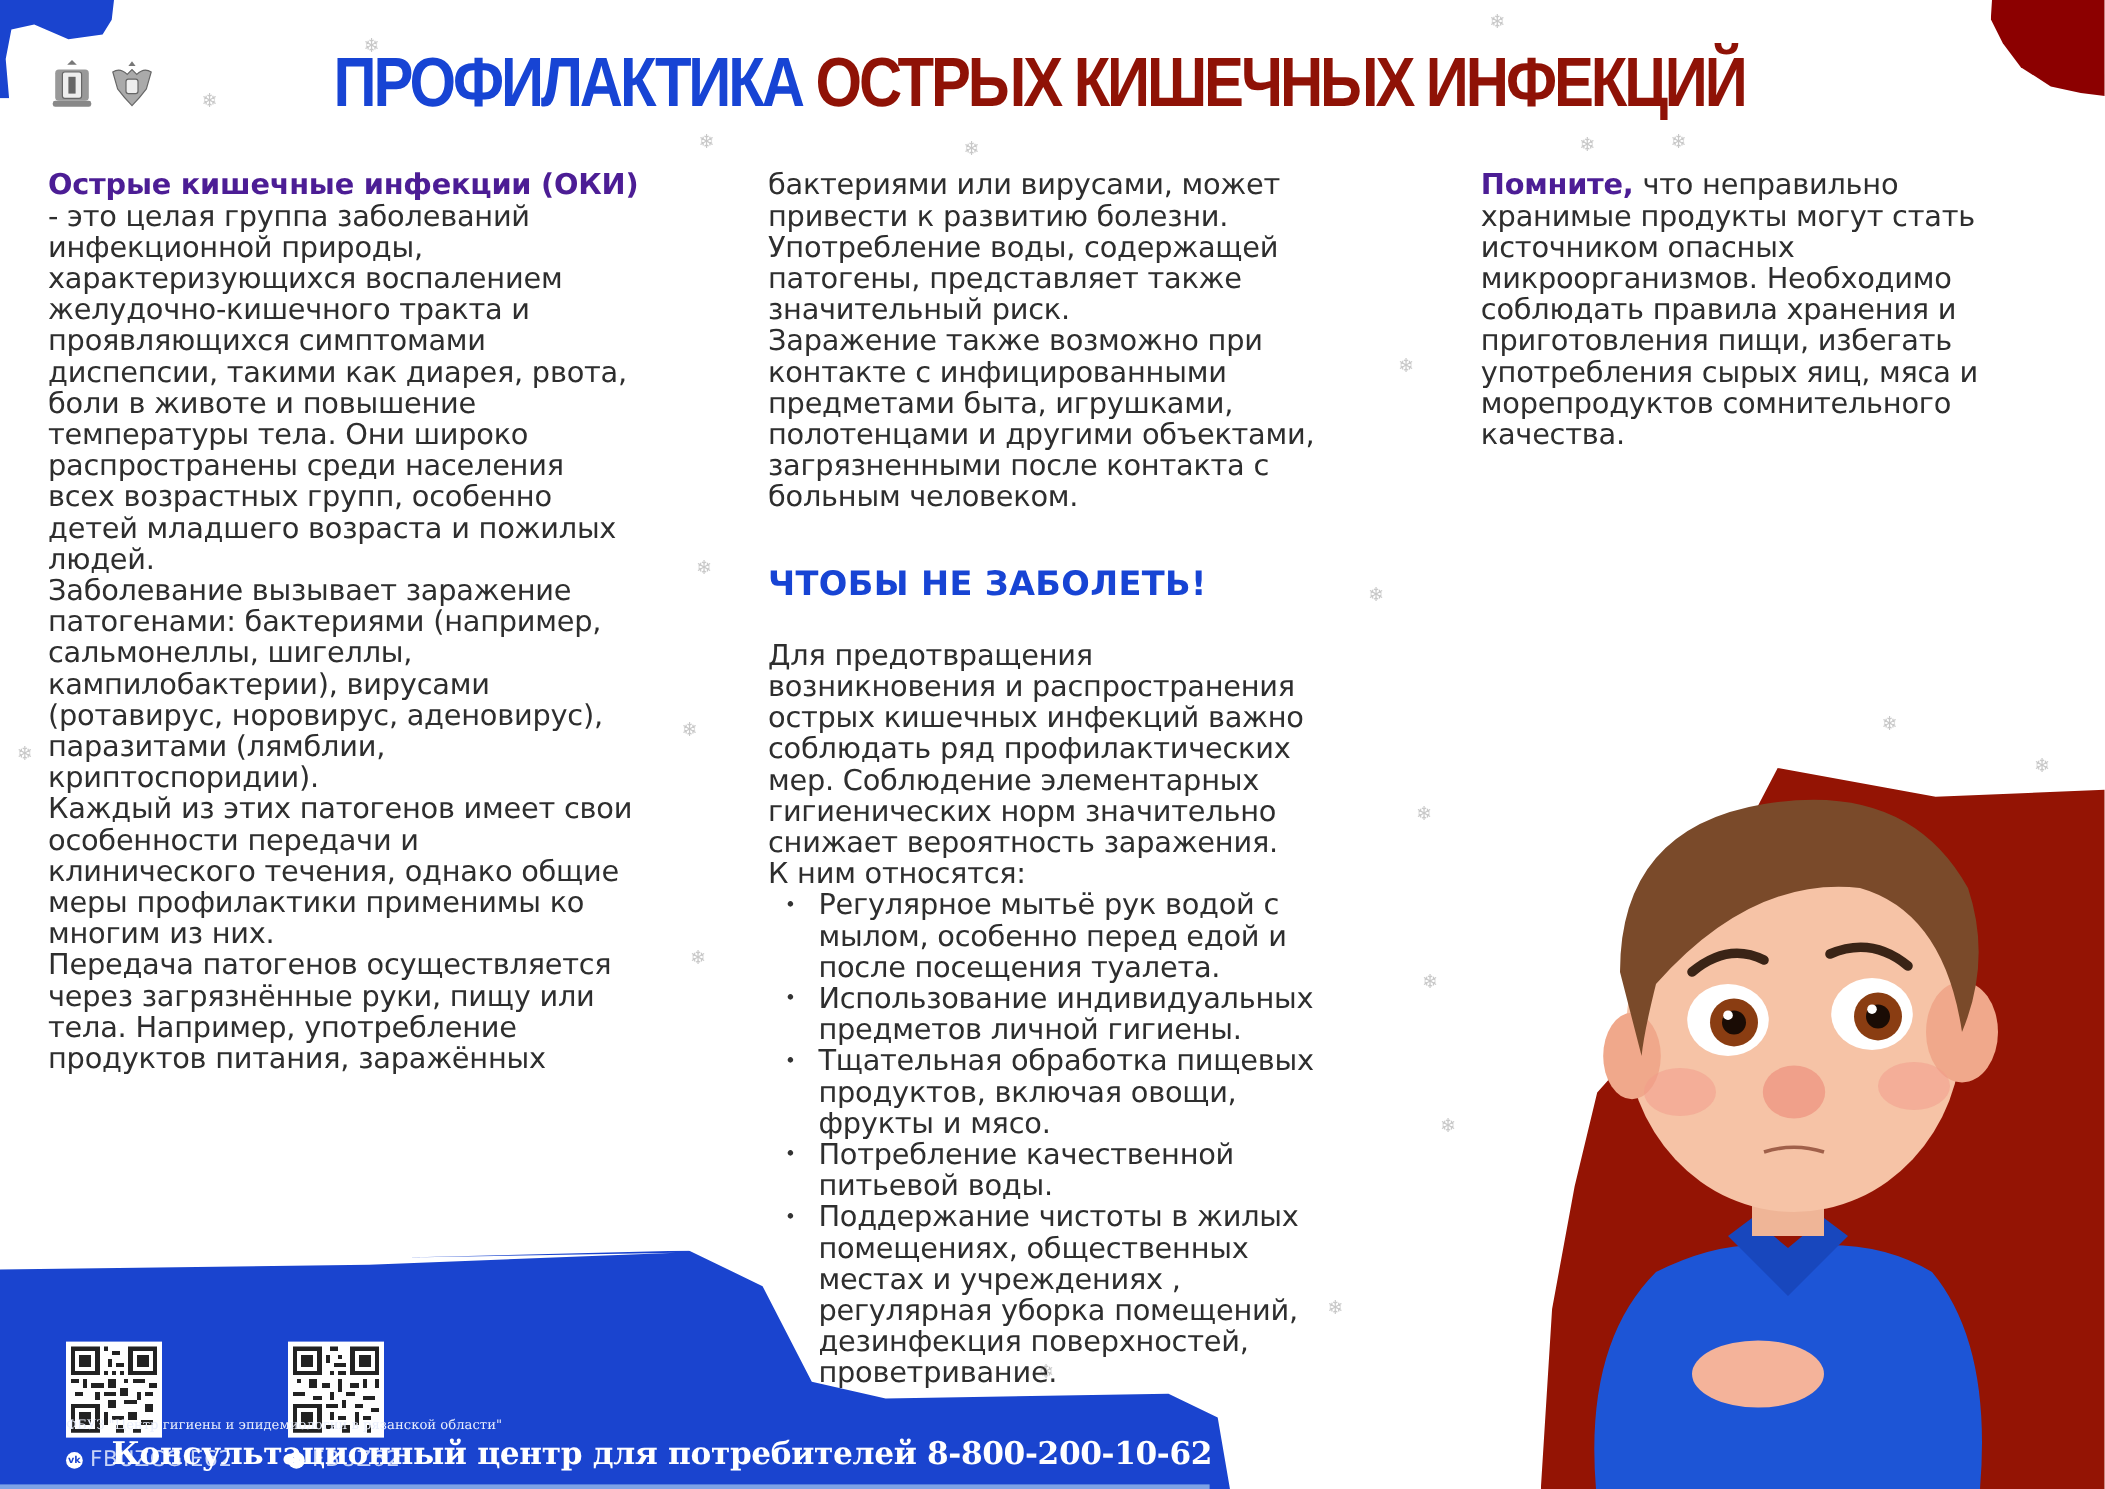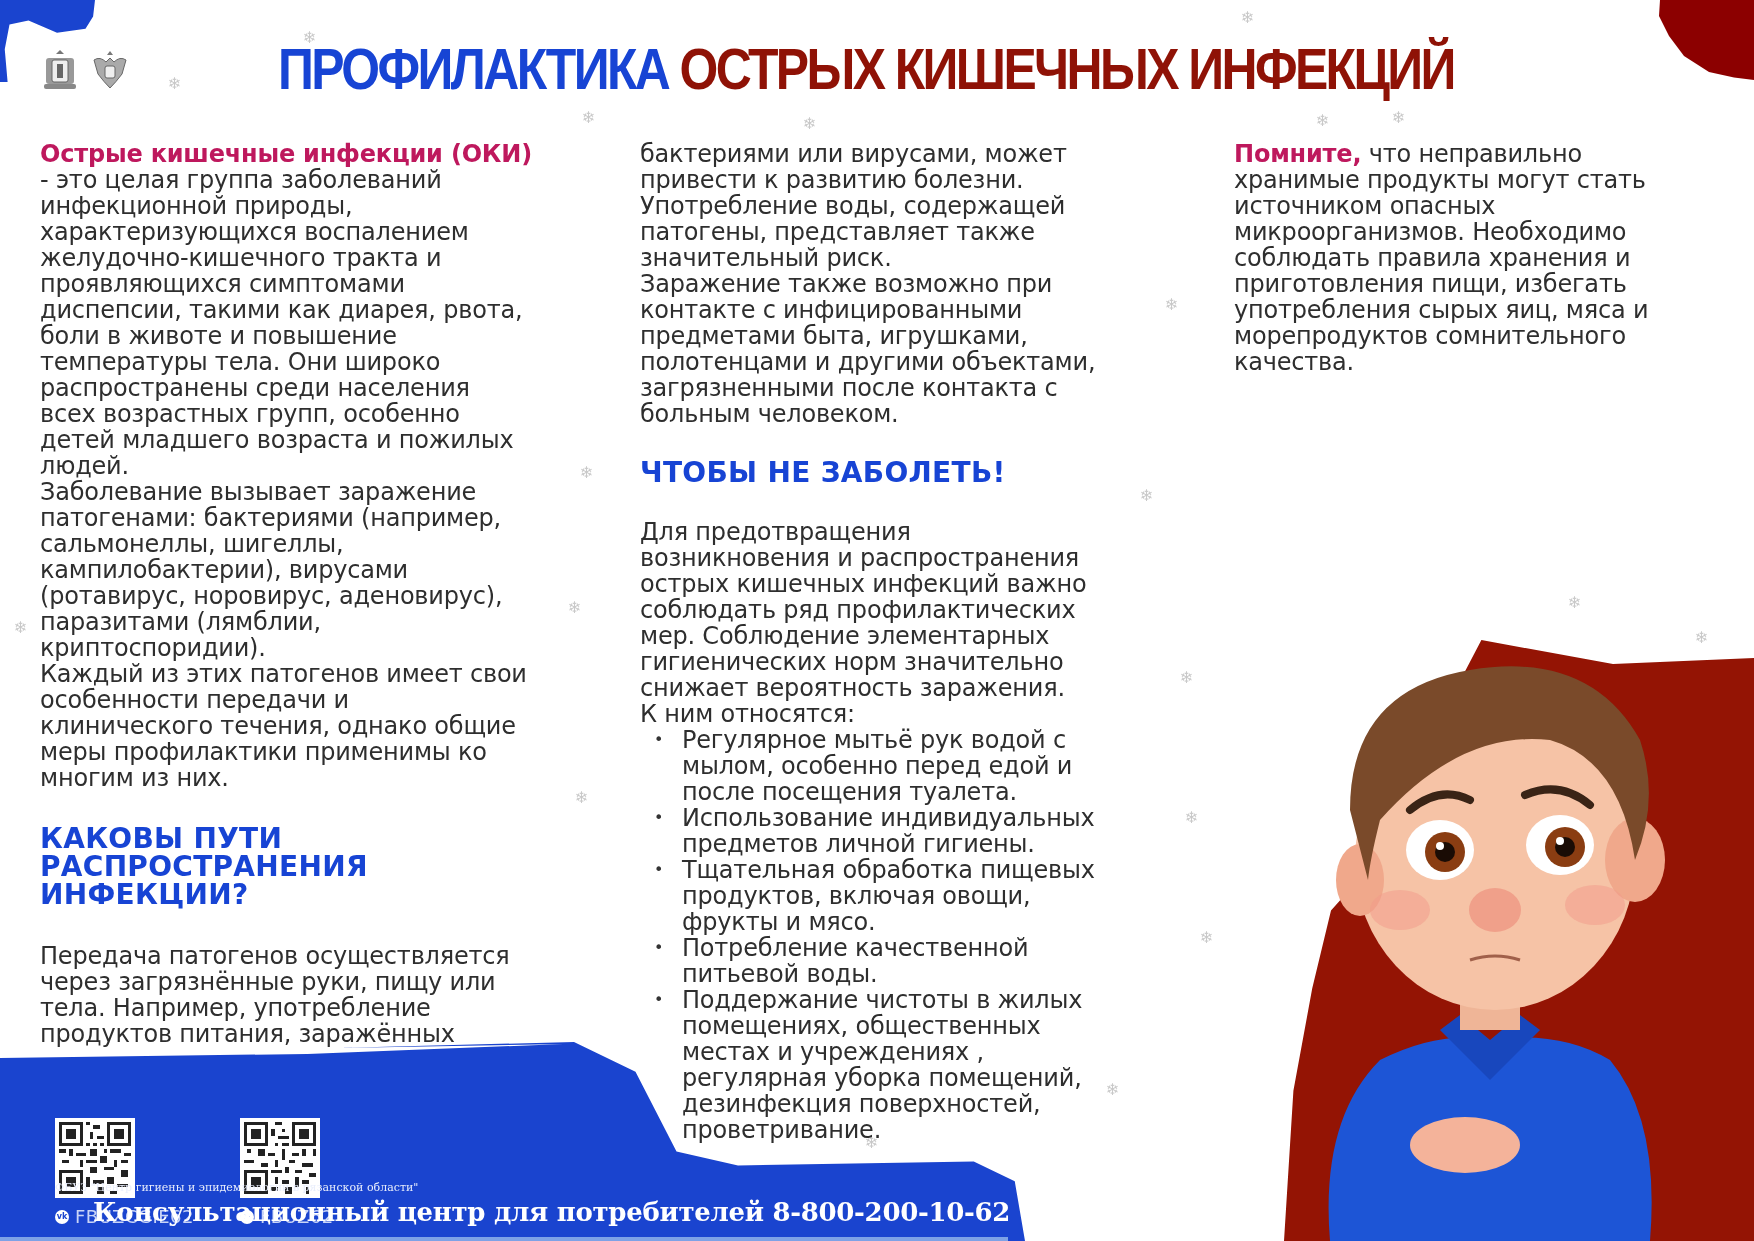--- a/index.html
+++ b/index.html
@@ -23,24 +23,24 @@
     font-weight: 700; font-size: 58px; letter-spacing: -3px; transform: scaleX(0.86); transform-origin: left top; white-space: nowrap; line-height: 70px; }
   .title .blue { color: #1744d4; }
   .title .red { color: #8f1206; }
 
   .col { position: absolute; font-family: "DejaVu Sans", sans-serif; font-size: 24px; line-height: 26px; color: #2e2e2e; letter-spacing: -0.2px; }
   .col p { white-space: pre-line; }
   .col1 { left: 40px; top: 141px; width: 560px; }
   .col2 { left: 640px; top: 141px; width: 530px; }
   .col3 { left: 1234px; top: 141px; width: 490px; }
 
-  .lead-red { color: #be185d; font-weight: 700; }
+  .lead-red { color: #4c1d95; font-weight: 700; }
   .h-blue { color: #1744d4; font-weight: 700; font-size: 28px; line-height: 28px; letter-spacing: 0.3px; white-space: pre-line; }
   .col1 .h-blue { margin-top: 34px; margin-bottom: 34px; }
-  .col2 .h-blue { margin-top: 32px; margin-bottom: 32px; }
+  .col2 .h-blue { margin-top: 46px; margin-bottom: 32px; }
 
   ul.bullets { list-style: none; padding-left: 0; }
   ul.bullets li { position: relative; padding-left: 42px; white-space: pre-line; }
   ul.bullets li::before { content: "•"; position: absolute; left: 14px; top: 0; font-size: 16px; color: #333; }
 
   .qr-row { position: absolute; left: 55px; top: 1118px; display: flex; gap: 46px; }
   .qr-block { display: flex; flex-direction: column; align-items: flex-start; }
   .qr { width: 80px; height: 80px; background: #fff; padding: 4px; }
   .qr svg { width: 72px; height: 72px; display: block; }
   .social { display: flex; align-items: center; gap: 6px; margin-top: 8px; }
@@ -129,23 +129,20 @@
 сальмонеллы, шигеллы,
 кампилобактерии), вирусами
 (ротавирус, норовирус, аденовирус),
 паразитами (лямблии,
 криптоспоридии).</p>
   <p>Каждый из этих патогенов имеет свои
 особенности передачи и
 клинического течения, однако общие
 меры профилактики применимы ко
 многим из них.</p>
-  <h2 class="h-blue">КАКОВЫ ПУТИ
-РАСПРОСТРАНЕНИЯ
-ИНФЕКЦИИ?</h2>
   <p>Передача патогенов осуществляется
 через загрязнённые руки, пищу или
 тела. Например, употребление
 продуктов питания, заражённых</p>
 </section>
 
 <section class="col col2">
   <p>бактериями или вирусами, может
 привести к развитию болезни.
 Употребление воды, содержащей

